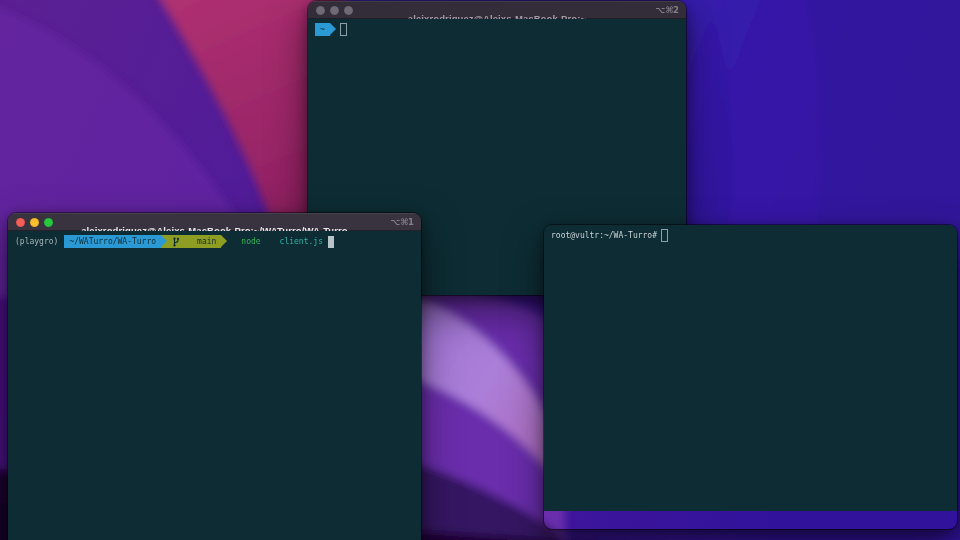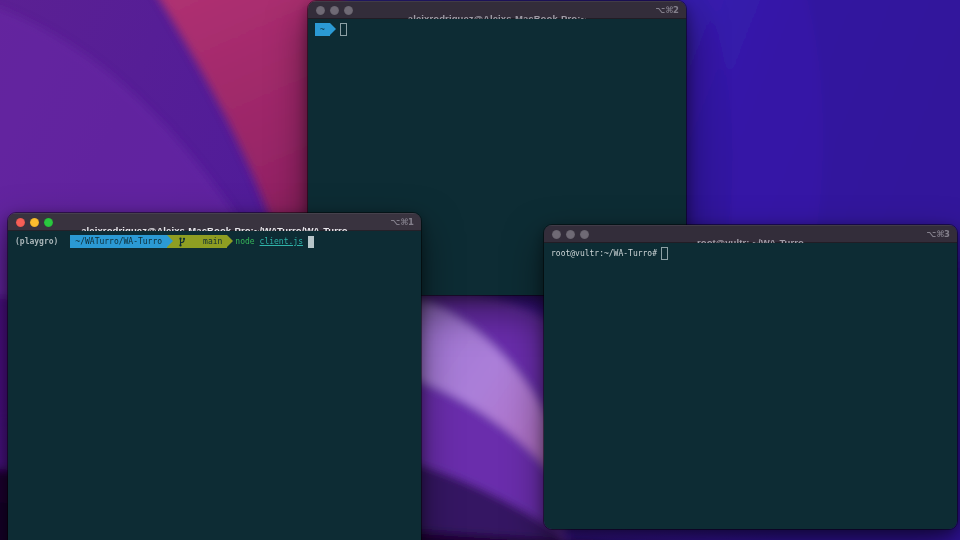--- a/index.html
+++ b/index.html
@@ -30,35 +30,35 @@
   .active .tl-min{background:var(--traffic-yellow);}
   .active .tl-zoom{background:var(--traffic-green);}
   .inactive .tl{background:var(--traffic-inactive);}
 
   .term{position:relative;height:calc(100% - 18px);background:var(--terminal-bg);
     padding:4px 7px;box-sizing:border-box;
     font-family:"DejaVu Sans Mono",monospace;font-size:8px;color:var(--remote-text);}
   .promptline{display:flex;align-items:center;height:13px;white-space:pre;}
 
   
-  .env{color:var(--prompt-env);margin-right:12px;font-weight:bold;}
+  .env{color:var(--prompt-env);margin-right:6px;}
   .pl-seg{display:inline-flex;align-items:center;height:13px;padding:0 5px;
     color:var(--seg-text);}
   .seg-path{background:var(--seg-path-bg);}
   .seg-git{background:var(--seg-git-bg);gap:17px;}
   .pl-arrow{width:6px;height:13px;flex:none;}
   .pl-arrow::before{content:"";display:block;width:0;height:0;
     border-top:6.5px solid transparent;border-bottom:6.5px solid transparent;}
   .arrow-path-git{background:var(--seg-git-bg);}
   .arrow-path-git::before{border-left:6px solid var(--seg-path-bg);}
   .arrow-git-end::before{border-left:6px solid var(--seg-git-bg);}
   .arrow-path-end::before{border-left:6px solid var(--seg-path-bg);}
   .branch-icon{display:inline-flex;color:var(--seg-text);}
-  .cmd{color:var(--cmd-color);margin-left:2px;}
-  .arg{color:var(--arg-color);margin-left:5px;text-decoration:underline;}
+  .cmd{color:var(--cmd-color);margin-left:14px;}
+  .arg{color:var(--arg-color);margin-left:19px;}
   .cursor-solid{width:6px;height:12px;background:var(--cursor-color);margin-left:5px;flex:none;}
   .cursor-hollow{width:5px;height:11px;border:1px solid var(--cursor-hollow-color);
     margin-left:4px;flex:none;}
 </style>
 </head>
 <body>
 
 <div class="desktop">
 
   <svg class="wallpaper" viewBox="0 0 960 540" preserveAspectRatio="none">
@@ -115,29 +115,20 @@
     <div class="term">
       <div class="promptline">
         <span class="pl-seg seg-path">~</span>
         <span class="pl-arrow arrow-path-end"></span>
         <span class="cursor-hollow"></span>
       </div>
     </div>
   </div>
 
   <div class="window win-right inactive">
-    <div class="titlebar">
-      <div class="lights">
-        <span class="tl tl-close"></span>
-        <span class="tl tl-min"></span>
-        <span class="tl tl-zoom"></span>
-      </div>
-      <span class="title">root@vultr: ~/WA-Turro</span>
-      <span class="shortcut">⌥⌘3</span>
-    </div>
     <div class="term">
       <div class="promptline">
         <span>root@vultr:~/WA-Turro#</span>
         <span class="cursor-hollow"></span>
       </div>
     </div>
   </div>
 
   <div class="window win-left active">
     <div class="titlebar">

